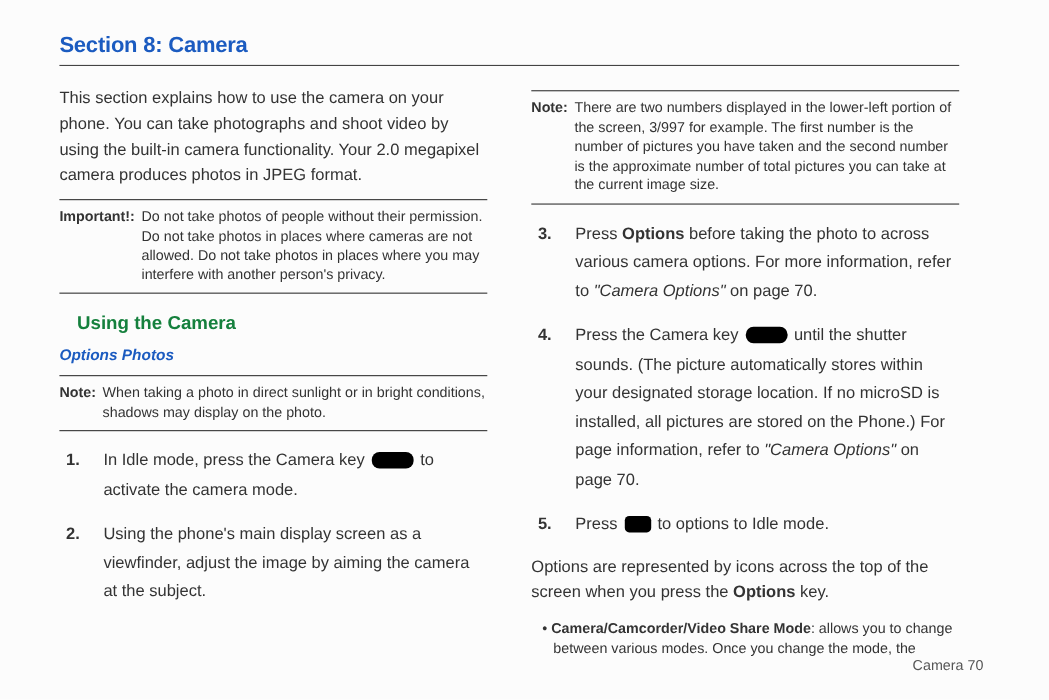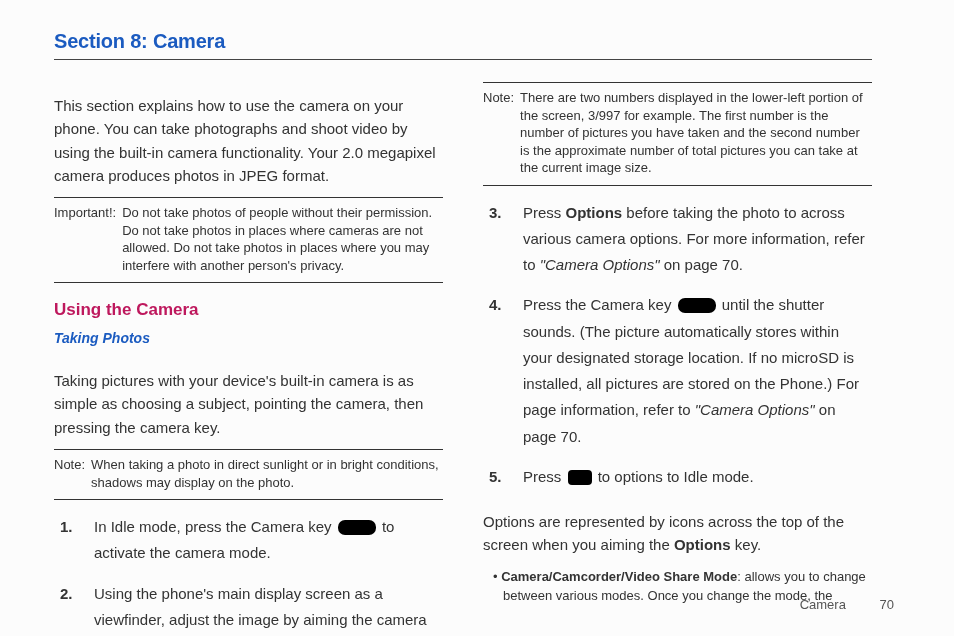--- a/index.html
+++ b/index.html
@@ -31,47 +31,47 @@
   .columns {
     display: flex;
     gap: 40px;
   }
   .col {
     width: 50%;
     font-size: 15px;
     line-height: 1.55;
     color: #333;
   }
-  .body-text { margin: 20px 0 10px 0; }
+  .body-text { margin: 4px 0 10px 0; }
   .note-box {
     border-top: 1.5px solid #333;
     border-bottom: 1.5px solid #333;
     padding: 6px 0 8px 0;
     margin: 8px 0 14px 0;
     font-size: 13px;
     line-height: 1.35;
   }
   .note-label {
-    font-weight: normal;
+    font-weight: bold;
     display: table-cell;
     white-space: nowrap;
     padding-right: 6px;
     vertical-align: top;
   }
   .note-text {
     display: table-cell;
     vertical-align: top;
   }
   .note-row { display: table-row; }
   .note-table { display: table; }
   .heading-blue {
-    color: #be185d;
+    color: #15803d;
     font-weight: bold;
     font-size: 17px;
-    margin: 6px 0 4px 0;
+    margin: 6px 0 4px 16px;
   }
   .subheading-blue-italic {
     color: #1b5bc0;
     font-weight: bold;
     font-style: italic;
     font-size: 14px;
     margin: 2px 0 6px 0;
   }
   ol.steps {
     list-style: none;
@@ -123,21 +123,21 @@
     line-height: 1.5;
     font-size: 13px;
   }
   .footer {
     position: absolute;
     right: 60px;
     bottom: 24px;
     font-size: 13px;
     color: #555;
   }
-  .footer .pg { margin-left: 30px; }
+  .footer .pg { }
 </style>
 </head>
 <body>
 
 <div class="page">
   <div class="section-title">Section 8: Camera</div>
 
   <div class="columns">
 
     <div class="col">
@@ -146,22 +146,21 @@
       <div class="note-box">
         <div class="note-table">
           <div class="note-row">
             <span class="note-label">Important!:</span>
             <span class="note-text">Do not take photos of people without their permission. Do not take photos in places where cameras are not allowed. Do not take photos in places where you may interfere with another person's privacy.</span>
           </div>
         </div>
       </div>
 
       <div class="heading-blue">Using the Camera</div>
-      <div class="subheading-blue-italic">Taking Photos</div>
-      <div class="body-text">Taking pictures with your device's built-in camera is as simple as choosing a subject, pointing the camera, then pressing the camera key.</div>
+      <div class="subheading-blue-italic">Options Photos</div>
 
       <div class="note-box">
         <div class="note-table">
           <div class="note-row">
             <span class="note-label">Note:</span>
             <span class="note-text">When taking a photo in direct sunlight or in bright conditions, shadows may display on the photo.</span>
           </div>
         </div>
       </div>
 
@@ -216,21 +215,21 @@
           <span class="step-num">5.</span>
           <span class="step-body">
             <span>Press </span>
             <span class="key-icon end-key"></span>
             <span> to options to Idle mode.</span>
           </span>
         </li>
       </ol>
 
       <div class="body-text">
-        <span>Options are represented by icons across the top of the screen when you aiming the </span>
+        <span>Options are represented by icons across the top of the screen when you press the </span>
         <span class="bold">Options</span>
         <span> key.</span>
       </div>
       <ul class="bullets">
         <li>•
           <span class="bold">Camera/Camcorder/Video Share Mode</span><span>: allows you to change between various modes. Once you change the mode, the</span>
         </li>
       </ul>
     </div>
   </div>

